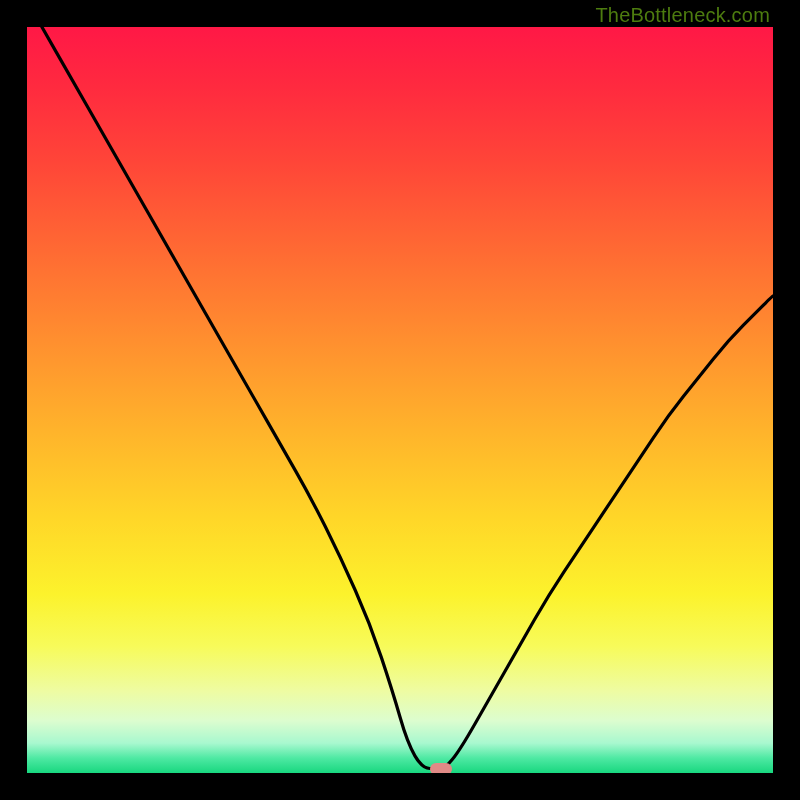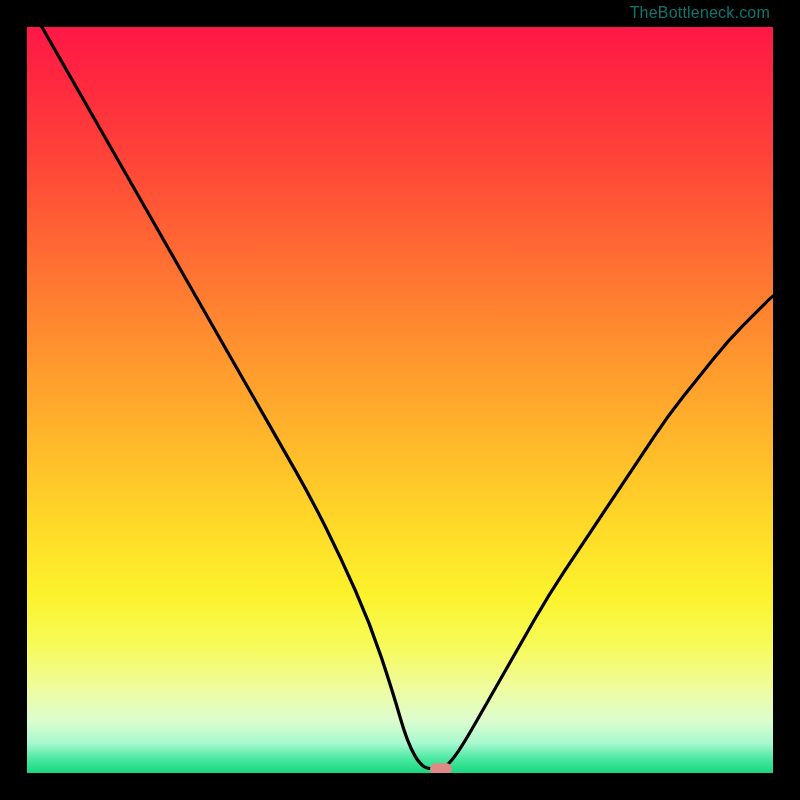--- a/index.html
+++ b/index.html
@@ -49,22 +49,22 @@
   svg.curve {
     position: absolute;
     inset: 0;
     width: 100%;
     height: 100%;
   }
   .watermark {
     position: absolute;
     top: 4px;
     right: 30px;
-    color: #0f766e;
-    font-size: 16px;
+    color: #4d7c0f;
+    font-size: 20px;
     font-weight: 500;
     letter-spacing: 0.2px;
     user-select: none;
   }
   .marker {
     position: absolute;
     width: 22px;
     height: 12px;
     border-radius: 6px;
     background: #e08a86;

